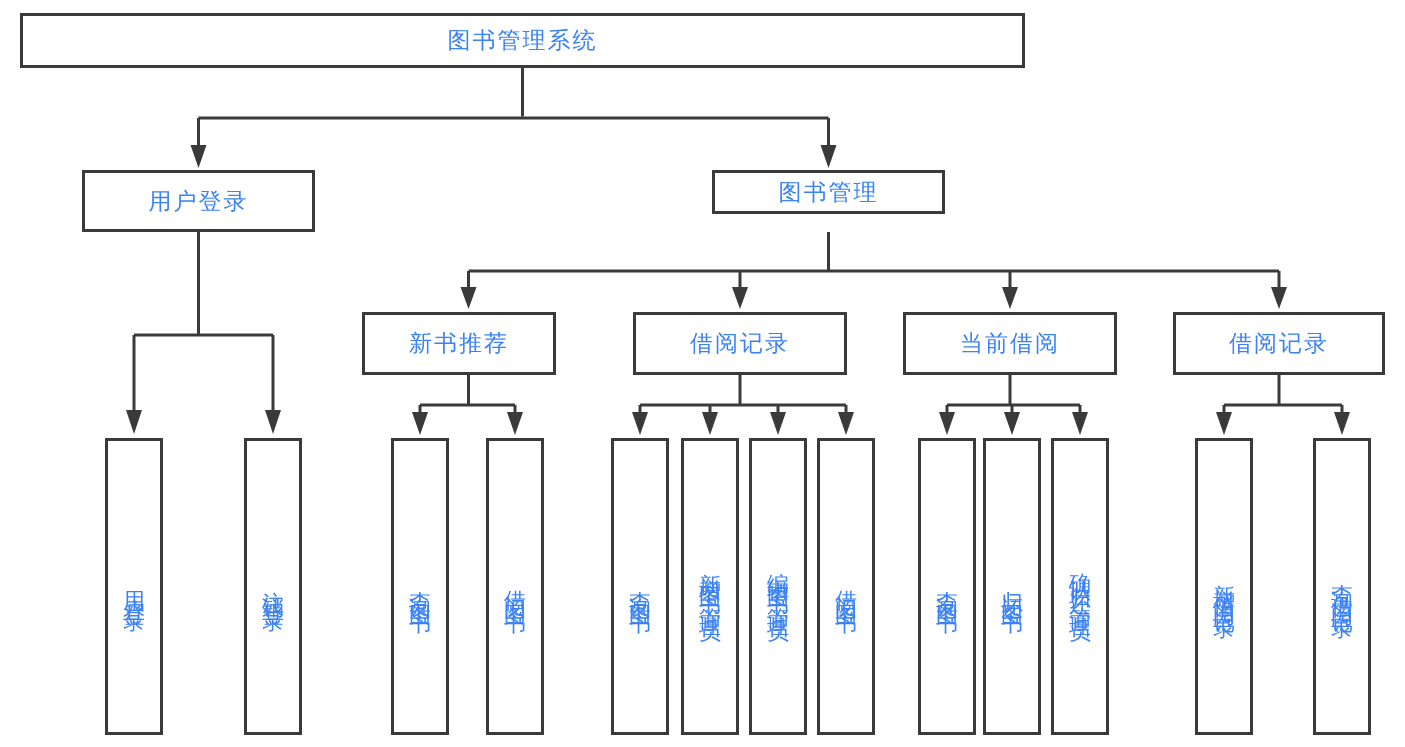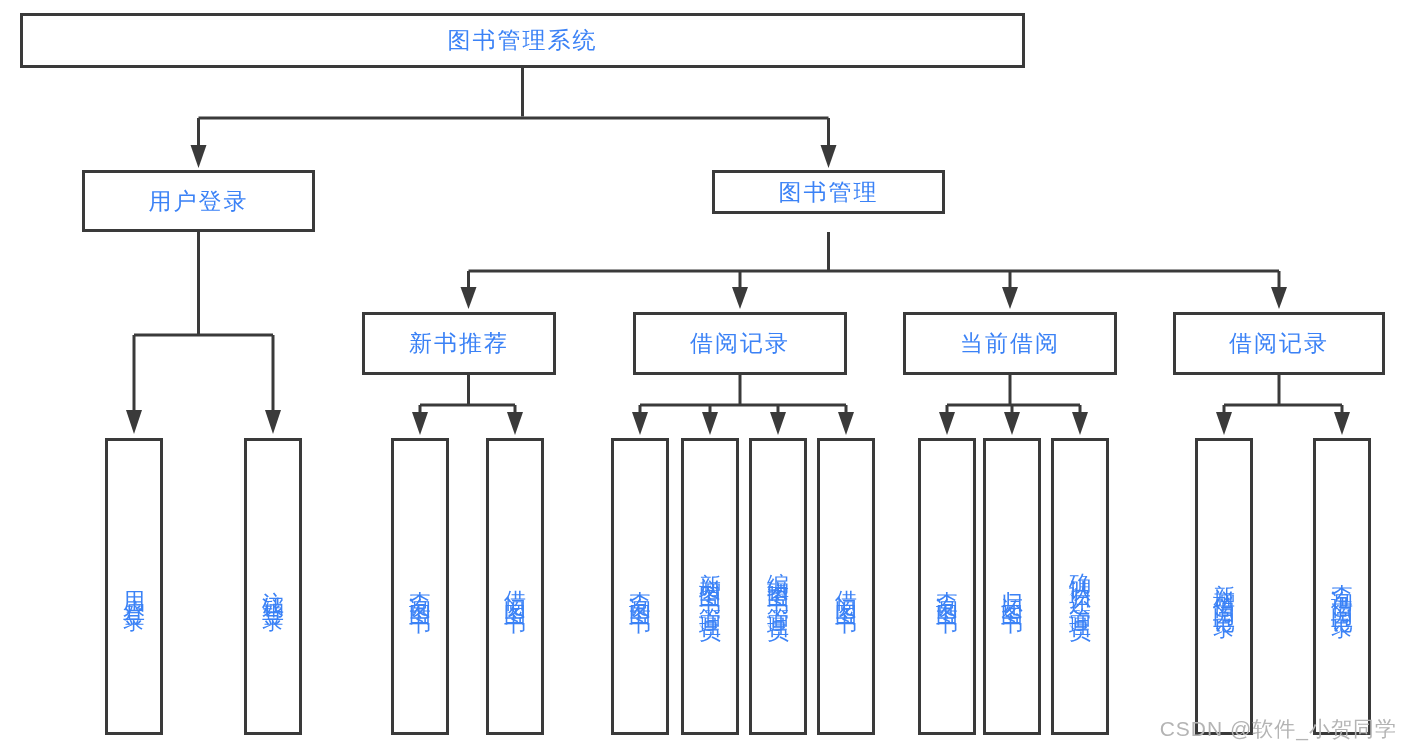--- a/index.html
+++ b/index.html
@@ -192,15 +192,14 @@
     <span>确认归还（管理员）</span>
   </div>
 
   <div class="box vbox" style="left:1195px; top:438px; width:58px; height:297px;">
     <span>新增借阅记录</span>
   </div>
   <div class="box vbox" style="left:1313px; top:438px; width:58px; height:297px;">
     <span>查询借阅记录</span>
   </div>
 
-  <div class="watermark">CSDN @软件_小贺同学</div>
 
 </div>
 
 </body></html>

